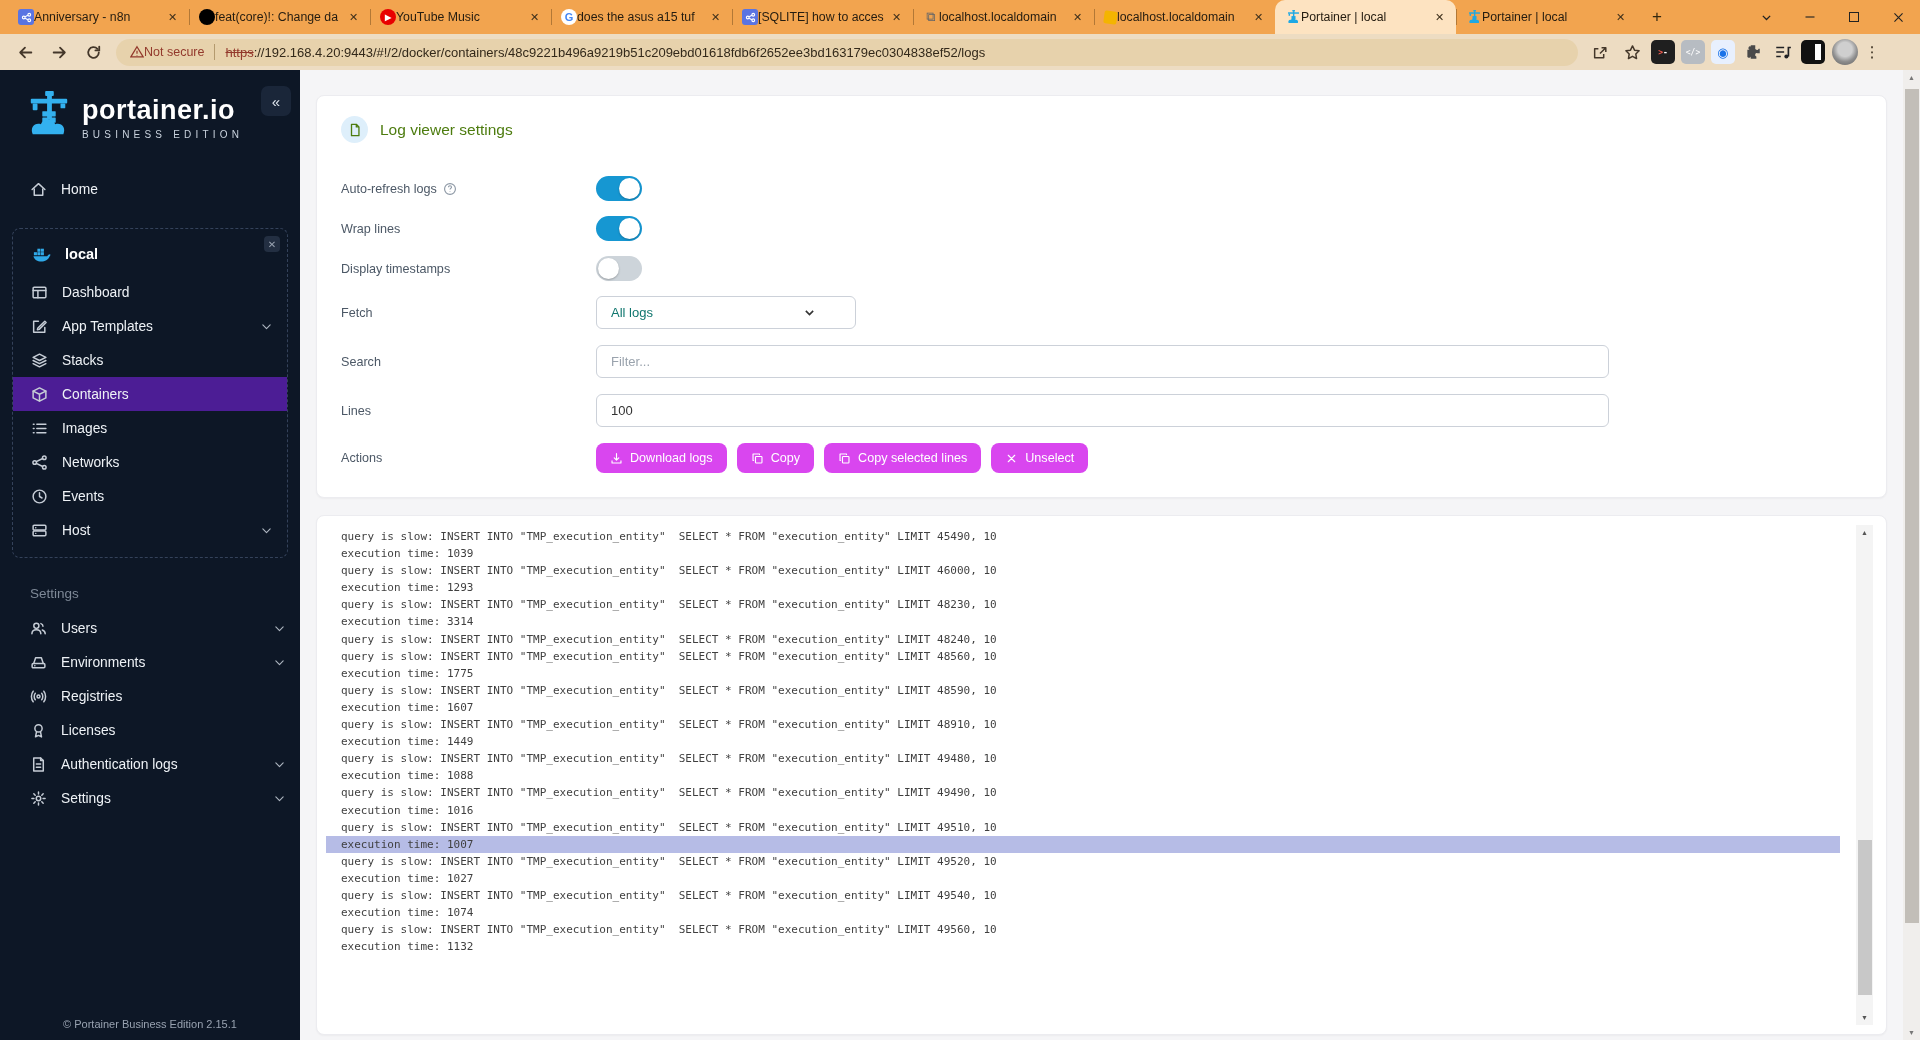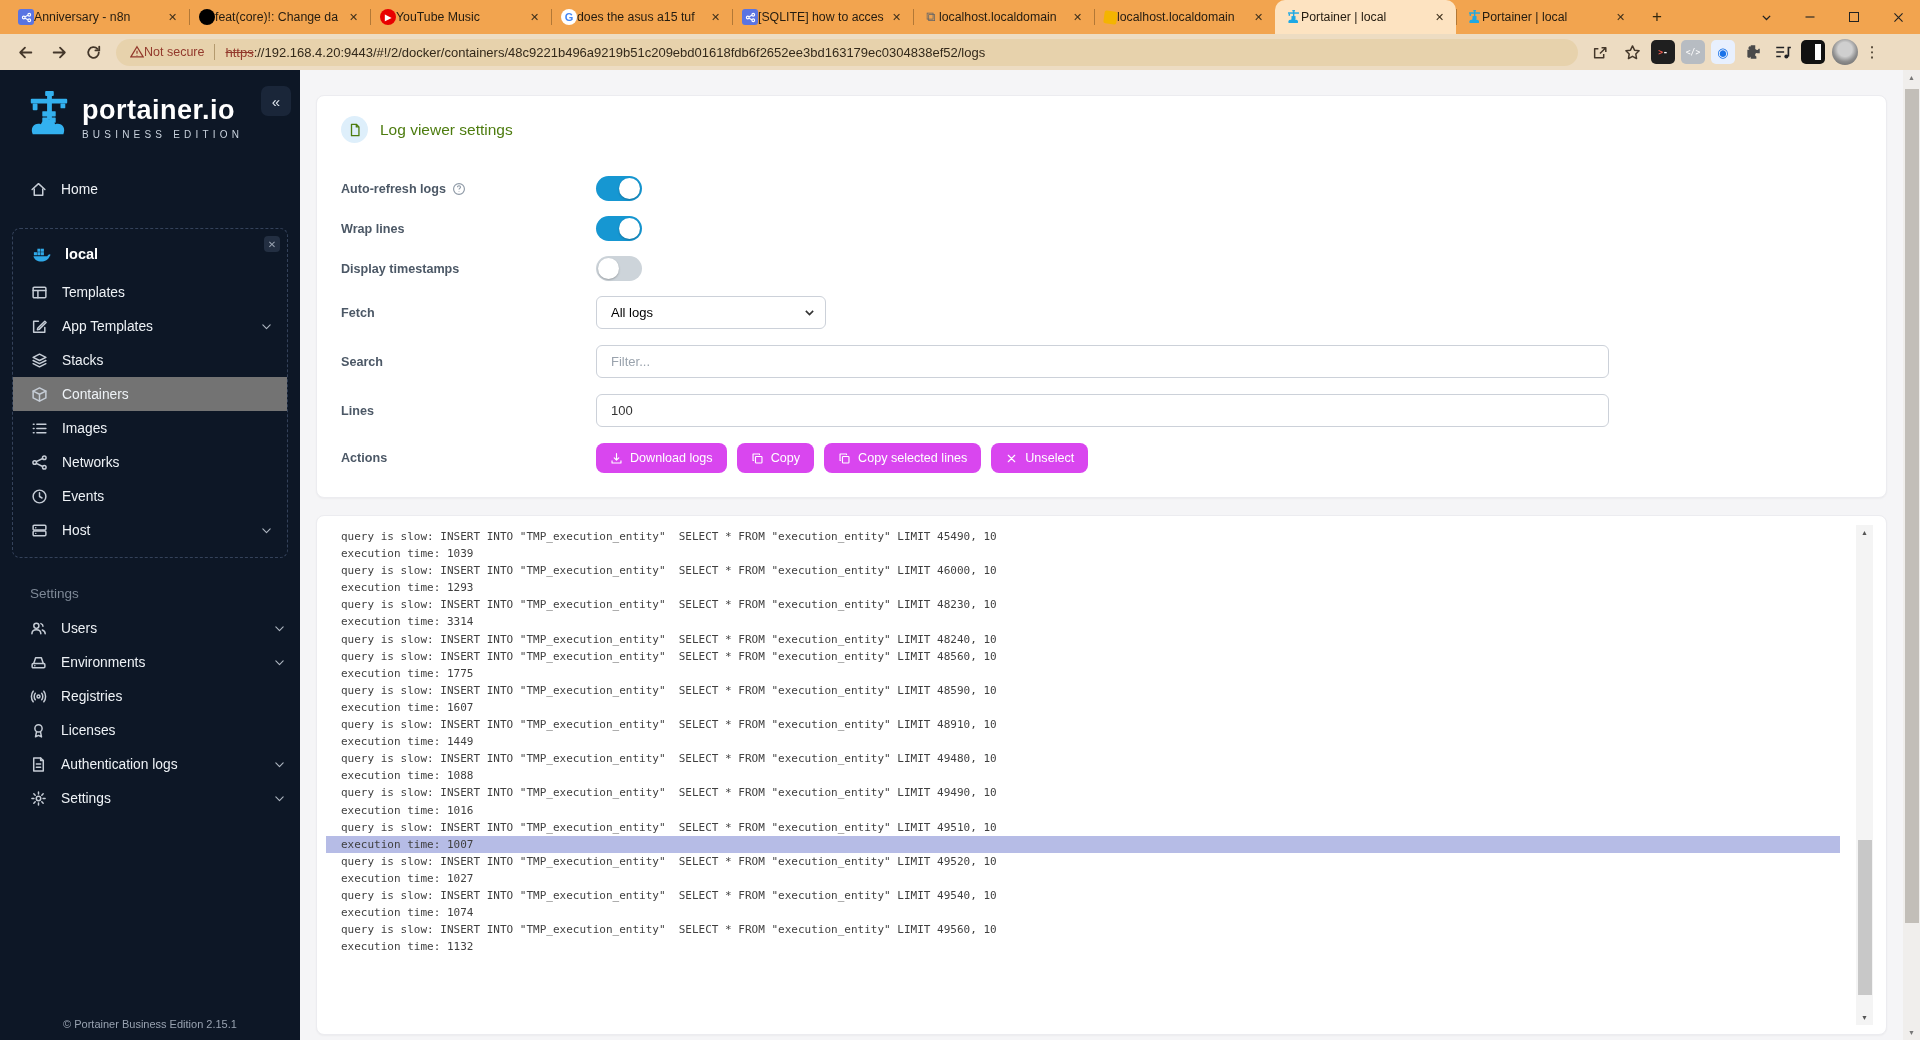--- a/index.html
+++ b/index.html
@@ -52,21 +52,21 @@
 
   
   .sidebar{position:absolute;top:70px;left:0;width:300px;height:970px;background:#0d1726;color:#e8edf3}
   .collapse-btn{position:absolute;top:16px;right:9px;width:30px;height:30px;background:#1a2639;border-radius:7px;color:#dfe6ee;display:flex;align-items:center;justify-content:center;font-size:15px;cursor:pointer}
   .logo{display:flex;align-items:flex-start;gap:10px;padding:20px 0 0 26px}
   .logo svg{width:46px;height:52px;color:#33b1ef}
   .logo-title{font-size:27px;font-weight:bold;color:#fff;letter-spacing:.5px;line-height:1.1;margin-top:6px}
   .logo-sub{font-size:10px;letter-spacing:4.2px;color:#c9d2dd;margin-top:3px}
   .nav-item{height:34px;display:flex;align-items:center;gap:14px;padding:0 14px 0 30px;font-size:13.8px;font-weight:500;cursor:pointer;color:#eef2f6}
   .nav-item .nav-ic{width:17px;height:17px;color:#c6cdd6;flex:none}
-  .nav-item.active{background:#737373}
+  .nav-item.active{background:#4c1d95}
   .nav-item .chev{width:13px;height:13px;margin-left:auto;color:#aeb6c1}
   .home-item{margin-top:30px}
   .env-box{margin:22px 12px 0 12px;border:1px dashed #34425a;border-radius:8px;padding:6px 0 10px;position:relative}
   .env-box .nav-item{padding-left:18px}
   .env-header{display:flex;align-items:center;gap:12px;padding:10px 0 12px 18px;font-size:14.5px;font-weight:bold;color:#fff}
   .env-header svg{width:22px;height:18px;color:#2fa9e8}
   .env-close{position:absolute;top:7px;right:7px;width:16px;height:16px;background:#232f42;border-radius:4px;color:#9aa4b2;font-size:10px;display:flex;align-items:center;justify-content:center;cursor:pointer}
   .section-header{margin:28px 0 10px 30px;font-size:13.5px;color:#7e8997}
   .sidebar-footer{position:absolute;bottom:10px;width:100%;text-align:center;font-size:11px;color:#98a2b0}
 
@@ -74,27 +74,27 @@
   .content{position:absolute;top:70px;left:300px;right:0;bottom:0;background:#f5f5f7;overflow:hidden}
   .card{background:#fff;border:1px solid #ececf0;border-radius:8px;box-shadow:0 1px 2px rgba(0,0,0,.04)}
   .card.settings{margin:25px 33px 0 16px;height:403px;padding:20px 24px}
   .card-title{display:flex;align-items:center;gap:12px}
   .title-icon{width:27px;height:27px;border-radius:50%;background:#deeffb;color:#2a9bd9;display:flex;align-items:center;justify-content:center}
   .title-icon svg{width:14px;height:14px}
   .card-title span{font-size:15.5px;color:#4d7c0f}
   .form{margin-top:33px}
   .frow{display:flex;align-items:center;margin-bottom:15px}
   .frow.tall{margin-bottom:16px}
-  .flabel{width:255px;font-size:12.6px;font-weight:bold;color:#4c5866;display:flex;align-items:center;gap:6px;flex:none}
+  .flabel{width:255px;font-size:12.6px;font-weight:normal;color:#4c5866;display:flex;align-items:center;gap:6px;flex:none}
   .flabel .help{width:14px;height:14px;color:#8d98a5}
   .toggle{width:46px;height:25px;border-radius:13px;background:#cdd4da;position:relative;cursor:pointer;flex:none}
   .toggle::after{content:"";position:absolute;top:2px;left:2px;width:21px;height:21px;border-radius:50%;background:#fff;box-shadow:0 1px 2px rgba(0,0,0,.25)}
   .toggle.on{background:#1697d2}
   .toggle.on::after{left:auto;right:2px}
-  select.fetch{width:230px;height:33px;border:1px solid #ccd1d9;border-radius:6px;padding:0 14px;font-size:13px;color:#000000;background:#fff;appearance:none;-webkit-appearance:none;cursor:pointer;font-family:"Liberation Sans",sans-serif}
+  select.fetch{width:260px;height:33px;border:1px solid #ccd1d9;border-radius:6px;padding:0 14px;font-size:13px;color:#0f766e;background:#fff;appearance:none;-webkit-appearance:none;cursor:pointer;font-family:"Liberation Sans",sans-serif}
   .select-wrap{position:relative;width:230px}
   .select-wrap svg{position:absolute;right:10px;top:10px;width:13px;height:13px;color:#333;pointer-events:none}
   input.finput{width:1013px;height:33px;border:1px solid #ccd1d9;border-radius:6px;padding:0 14px;font-size:13px;color:#333;font-family:"Liberation Sans",sans-serif}
   input.finput::placeholder{color:#9aa3ad}
   .actions{display:flex;gap:10px}
   .btn{height:30px;display:flex;align-items:center;gap:7px;padding:0 14px;background:#d946ef;border:none;border-radius:8px;color:#fff;font-size:12.6px;font-weight:500;cursor:pointer;font-family:"Liberation Sans",sans-serif}
   .btn svg{width:13px;height:13px}
 
   .card.logs{margin:17px 33px 0 16px;height:520px;position:relative;padding:12px 46px 12px 9px;overflow:hidden}
   .log-line{font-family:"DejaVu Sans Mono",monospace;font-size:11px;line-height:17.1px;color:#3f3f3f;white-space:pre;padding-left:15px;cursor:default}
@@ -315,21 +315,21 @@
           <path d="M0.4 10 H12.6 C13.5 9 14.1 8.1 15.2 8.3 C15.7 8.9 15.3 9.8 14.6 10.4 C13.6 13.1 10.7 14.7 7.4 14.7 C3.9 14.7 1.2 13 0.4 10 Z"></path>
         </svg>
       <span>local</span>
     </div>
     <div id="env-items">
         <div class="nav-item">
           <svg class="nav-ic" viewBox="0 0 16 16" fill="none" stroke="currentColor" stroke-width="1.4" stroke-linecap="round" stroke-linejoin="round">
             <rect x="2" y="3" width="12" height="10" rx="1"></rect>
             <path d="M2 6.2 H14 M6.5 6.2 V13"></path>
           </svg>
-          <span class="nav-label">Templates</span>
+          <span class="nav-label">Dashboard</span>
         </div>
         <div class="nav-item">
           <svg class="nav-ic" viewBox="0 0 16 16" fill="none" stroke="currentColor" stroke-width="1.4" stroke-linecap="round" stroke-linejoin="round">
             <path d="M13 9 V13.5 H2.5 V3 H7"></path>
             <path d="M6.5 9.5 L13 3 L14.2 4.2 L7.7 10.7 L6 11 Z"></path>
           </svg>
           <span class="nav-label">App Templates</span>
           <svg class="chev" viewBox="0 0 16 16" fill="none" stroke="currentColor" stroke-width="1.4" stroke-linecap="round" stroke-linejoin="round">
             <path d="M3.5 6 L8 10.5 L12.5 6"></path>
           </svg>

